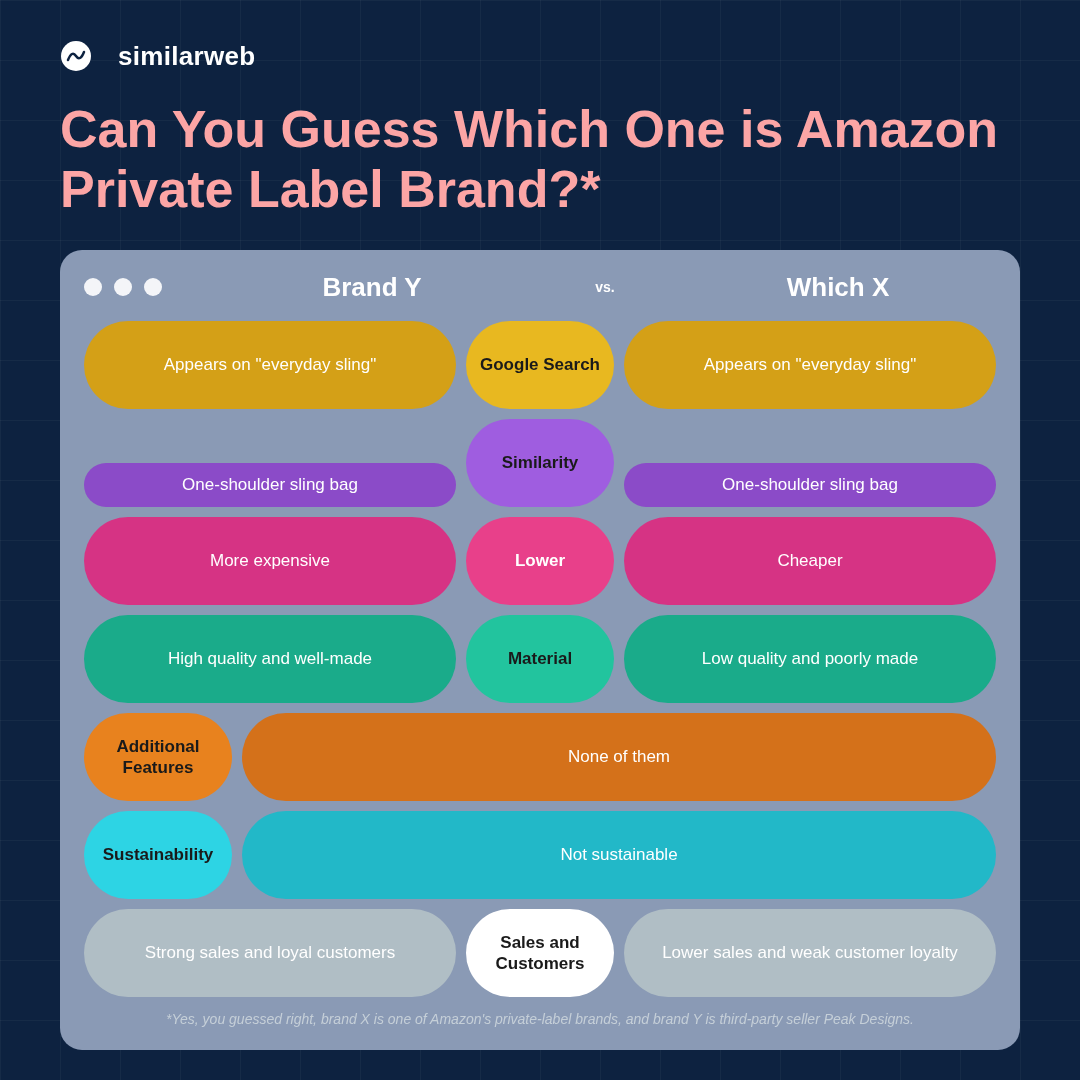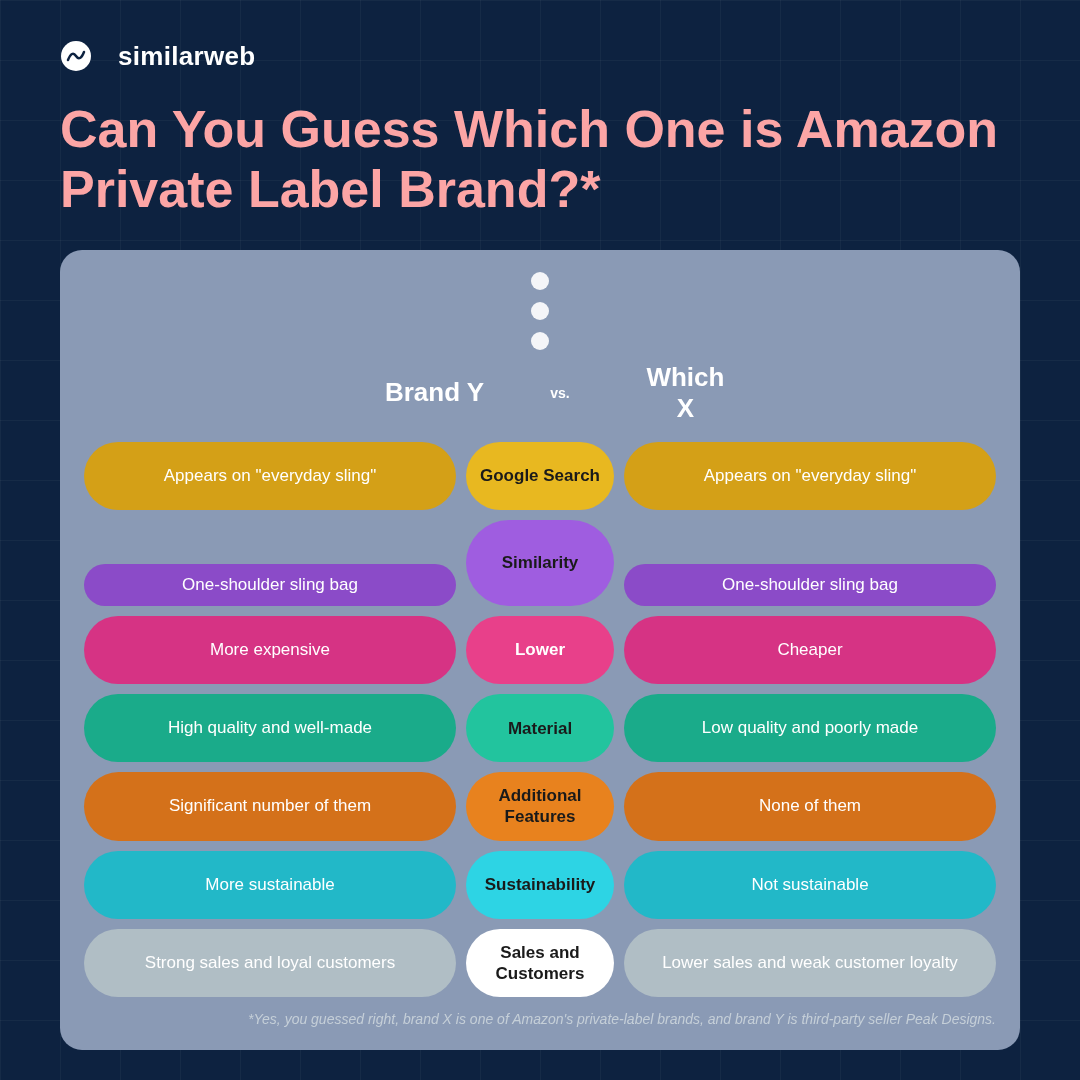--- a/index.html
+++ b/index.html
@@ -53,21 +53,20 @@
       flex: 1;
       display: flex;
       flex-direction: column;
     }
 
     .card-header {
       display: flex;
       align-items: center;
       gap: 12px;
       margin-bottom: 18px;
-      flex-direction: column;
     }
 
     .dot {
       width: 18px;
       height: 18px;
       border-radius: 50%;
       background: white;
       opacity: 0.9;
     }
 
@@ -172,21 +171,21 @@
     .row-sustainability .center-cell { background: #2dd4e4; color: #1a1a1a; }
 
     .row-sales .left-cell,
     .row-sales .right-cell { background: #b0bec5; }
     .row-sales .center-cell { background: #ffffff; color: #1a1a1a; }
 
     .footnote {
       margin-top: 12px;
       color: #c5cfd8;
       font-size: 14px;
-      text-align: right;
+      text-align: center;
       line-height: 1.5;
       font-style: italic;
     }
   </style>
 </head>
 <body>
 
 <div class="header">
   <svg class="logo-icon" viewBox="0 0 32 32" fill="none" xmlns="http://www.w3.org/2000/svg">
     <circle cx="16" cy="16" r="15" fill="white"></circle>
@@ -230,27 +229,25 @@
       <div class="right-cell">Cheaper</div>
     </div>
 
     <div class="comparison-row row-material">
       <div class="left-cell">High quality and well-made</div>
       <div class="center-cell">Material</div>
       <div class="right-cell">Low quality and poorly made</div>
     </div>
 
     <div class="comparison-row row-features">
-      <div class="left-cell">Significant number of them</div>
       <div class="center-cell">Additional Features</div>
       <div class="right-cell">None of them</div>
     </div>
 
     <div class="comparison-row row-sustainability">
-      <div class="left-cell">More sustainable</div>
       <div class="center-cell">Sustainability</div>
       <div class="right-cell">Not sustainable</div>
     </div>
 
     <div class="comparison-row row-sales">
       <div class="left-cell">Strong sales and loyal customers</div>
       <div class="center-cell">Sales and Customers</div>
       <div class="right-cell">Lower sales and weak customer loyalty</div>
     </div>
 

